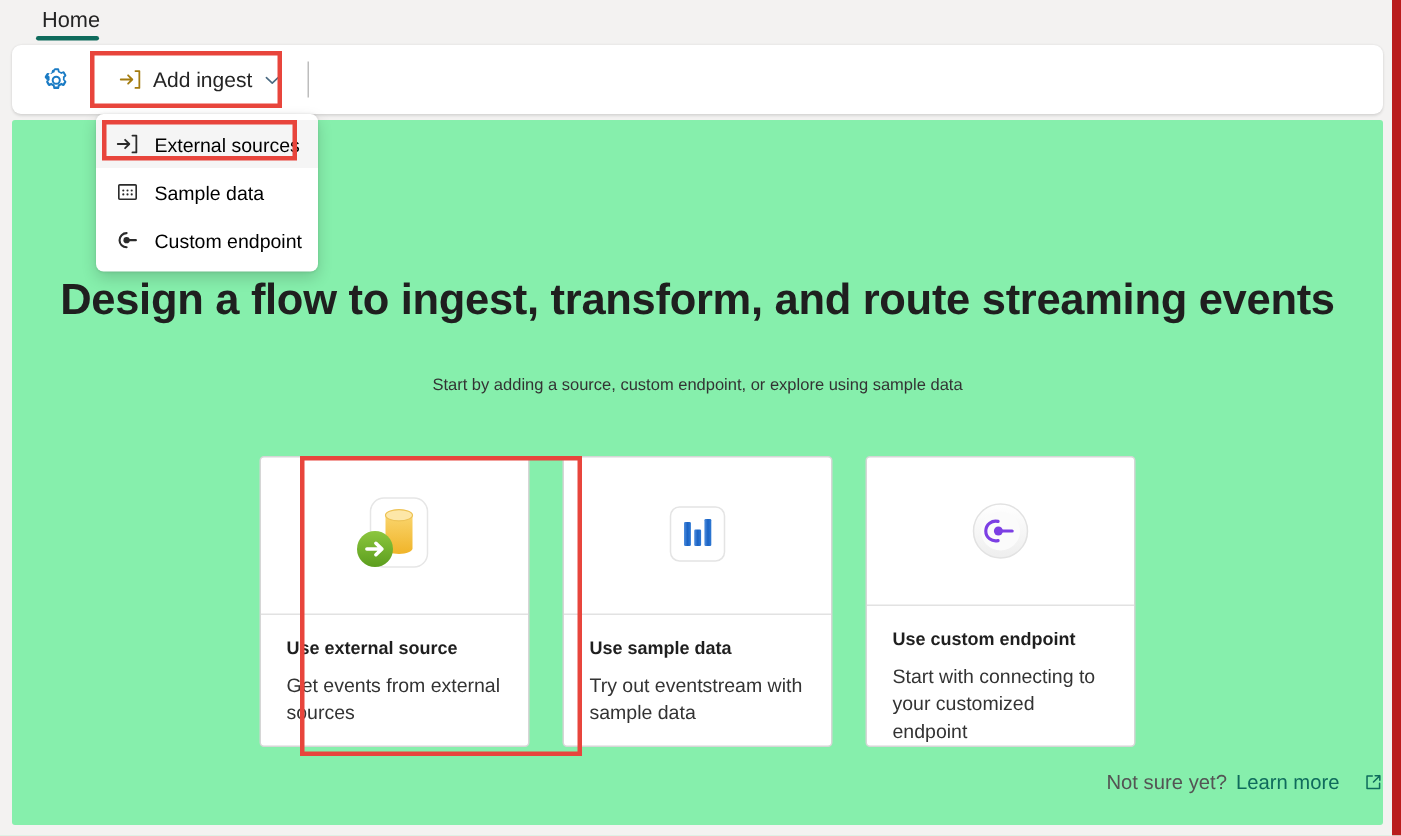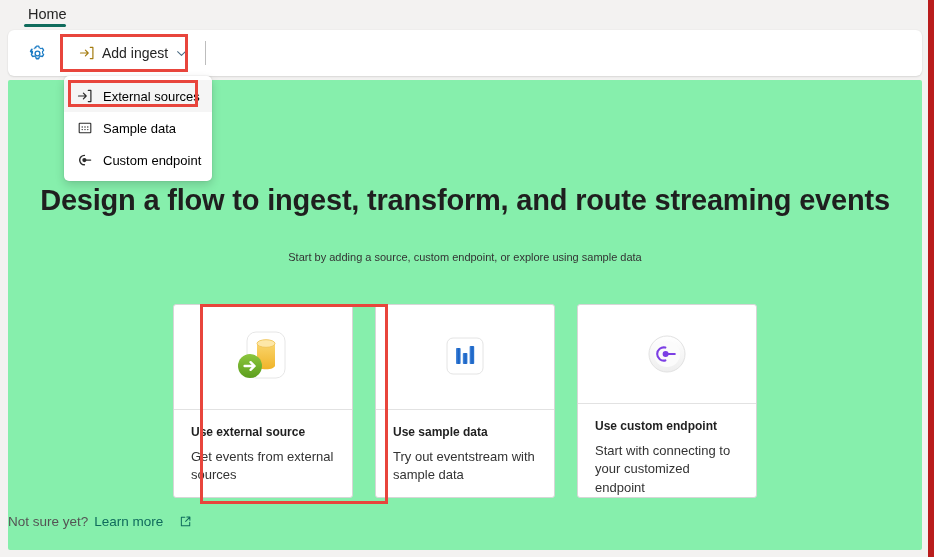--- a/index.html
+++ b/index.html
@@ -198,21 +198,21 @@
     color: #333333;
     line-height: 1.42;
   }
 
   
   .footer {
     position: absolute;
     left: 0; top: 434px;
     width: 914px;
     display: flex;
-    justify-content: flex-start;
+    justify-content: flex-end;
     align-items: center;
     gap: 6px;
     font-size: 13.5px;
     color: #545454;
   }
   .learn-more {
     color: #0f6b5c;
     display: inline-flex;
     align-items: center;
     gap: 16px;

